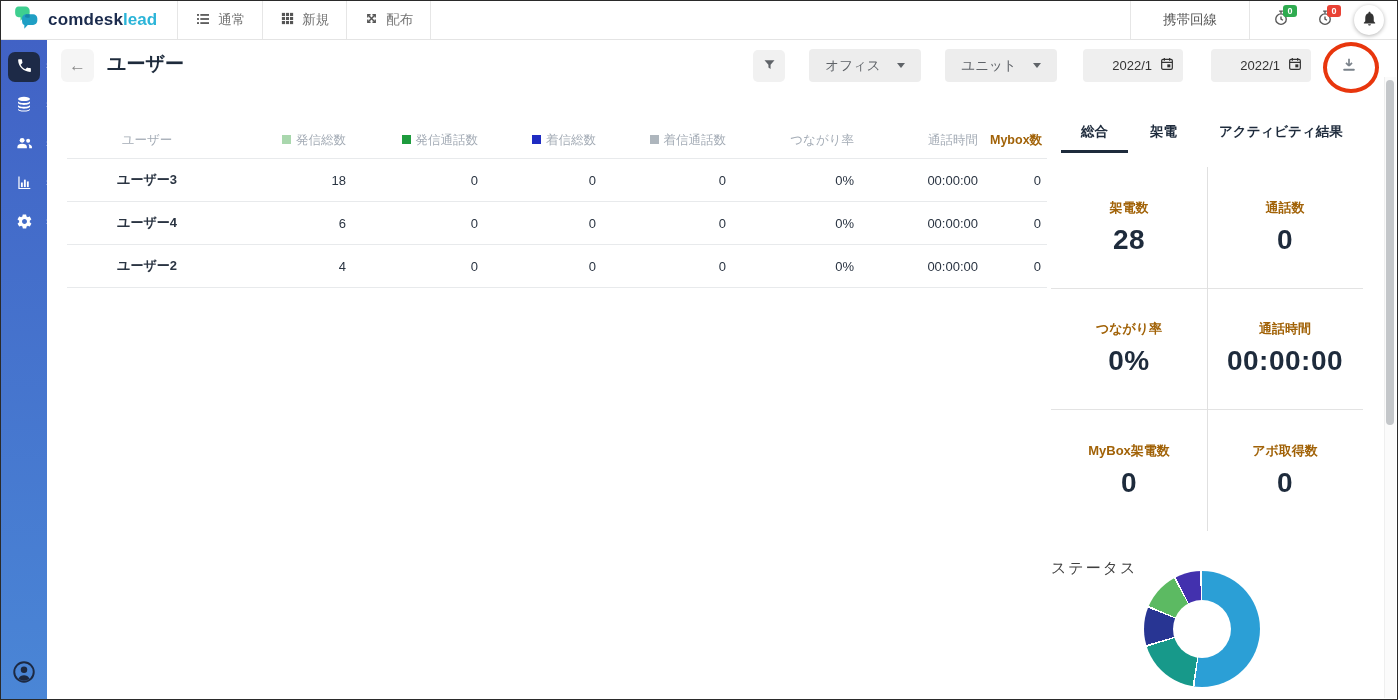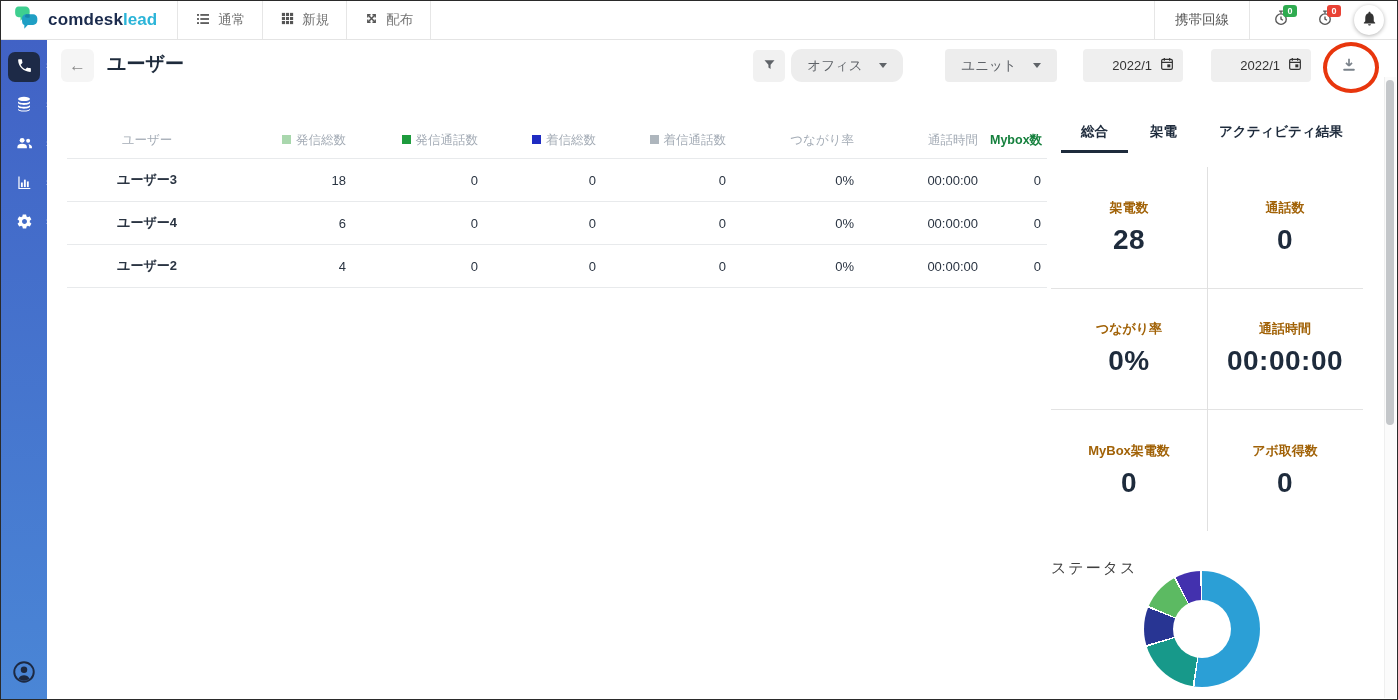--- a/index.html
+++ b/index.html
@@ -12,21 +12,21 @@
     border-bottom:1px solid #e4e4e4;display:flex;align-items:center;z-index:6;}
   .logo{display:flex;align-items:center;padding:0 20px 0 13px;}
   .logo svg{margin-right:8px;}
   .brand1{font-weight:bold;font-size:17px;color:#1b2b4d;letter-spacing:.2px;text-align:right;}
   .brand2{font-weight:bold;font-size:17px;color:#2bb4d8;margin-left:0;}
   .topnav{display:flex;height:100%;}
   .nav-item{display:flex;align-items:center;gap:7px;padding:0 17px;border-left:1px solid #e6e6e6;
     color:#757575;font-size:13.5px;cursor:pointer;white-space:nowrap;}
   .topnav .nav-item:last-child{border-right:1px solid #e6e6e6;}
   .topbar-right{margin-left:auto;display:flex;align-items:center;height:100%;}
-  .line-label{padding:0 20px;height:100%;display:flex;align-items:center;
+  .line-label{padding:0 32px;height:100%;display:flex;align-items:center;
     border-left:1px solid #e6e6e6;border-right:1px solid #e6e6e6;font-size:13.5px;color:#555;}
   .timer-btn{position:relative;margin:0 13px;cursor:pointer;display:flex;}
   .timer-btn:first-of-type{margin-left:22px;}
   .badge{position:absolute;top:-4px;right:-7px;min-width:12px;height:12px;border-radius:3px;
     color:#fff;font-size:9px;line-height:12px;text-align:center;padding:0 1px;font-weight:bold;}
   .bell-circle{width:30px;height:30px;border-radius:50%;background:#fff;margin:0 13px 0 7px;
     box-shadow:0 1px 4px rgba(0,0,0,.3);display:flex;align-items:center;justify-content:center;cursor:pointer;}
 
   
   .sidebar{position:absolute;top:38px;left:0;bottom:0;width:46px;
@@ -42,39 +42,39 @@
   .main{position:absolute;left:46px;top:38px;right:0;bottom:0;background:#fff;}
 
   .back-btn{position:absolute;left:14px;top:10px;width:33px;height:33px;background:#f5f5f5;
     border:none;border-radius:6px;color:#8a8a8a;font-size:17px;display:flex;align-items:center;
     justify-content:center;cursor:pointer;}
   .page-title{position:absolute;left:60px;top:12px;margin:0;font-size:19px;font-weight:bold;color:#1e2b3c;}
   .filter-btn{position:absolute;left:706px;top:11px;width:32px;height:32px;background:#f1f1f1;
     border:none;border-radius:5px;display:flex;align-items:center;justify-content:center;cursor:pointer;}
   .dropdown{position:absolute;top:10px;width:112px;height:33px;background:#ededed;border-radius:4px;
     display:flex;align-items:center;justify-content:center;gap:16px;font-size:13.5px;color:#5f6368;cursor:pointer;}
-  .dd-office{left:744px;border-radius:11px;} .dd-unit{left:898px;}
+  .dd-office{left:762px;} .dd-unit{left:898px;}
   .caret{width:0;height:0;border-left:4.5px solid transparent;border-right:4.5px solid transparent;
     border-top:5px solid #5f6368;}
   .datebox{position:absolute;top:10px;width:100px;height:33px;background:#efefef;border-radius:4px;
     box-sizing:border-box;display:flex;align-items:center;justify-content:flex-end;gap:7px;
     padding:0 8px;font-size:13px;color:#333;cursor:pointer;}
   .date-from{left:1036px;} .date-to{left:1164px;}
   .date-text{overflow:hidden;white-space:nowrap;max-width:52px;}
   .download-btn{position:absolute;left:1288px;top:13px;width:28px;height:28px;border:none;background:transparent;
     display:flex;align-items:center;justify-content:center;cursor:pointer;}
   .red-circle{position:absolute;left:1276px;top:3px;width:48px;height:43px;border-radius:50%;
     border:4px solid #e8360d;pointer-events:none;z-index:9;}
 
   
   .table-wrap{position:absolute;left:20px;top:84px;width:980px;}
   table{width:100%;border-collapse:collapse;table-layout:fixed;}
   th{font-weight:normal;color:#a3abb5;font-size:12.5px;padding:9px 6px;text-align:right;white-space:nowrap;}
   th.col-user{text-align:center;}
-  th.col-last{color:#15803d;font-weight:bold;}
+  th.col-last{color:#a16207;font-weight:bold;}
   .swatch{display:inline-block;width:9px;height:9px;margin-right:5px;vertical-align:baseline;}
   tbody td{font-size:13px;color:#2a3442;text-align:right;padding:12px 6px;}
   tbody td.col-user{text-align:center;font-weight:bold;}
   thead tr{border-bottom:1px solid #e8eaec;}
   tbody tr{border-bottom:1px solid #e8eaec;}
 
   
   .panel{position:absolute;left:1004px;top:84px;width:312px;height:610px;}
   .tabs{display:flex;gap:42px;padding-left:30px;font-size:13.5px;font-weight:bold;color:#1e2b3c;}
   .tab{position:relative;padding-bottom:12px;cursor:pointer;white-space:nowrap;}

